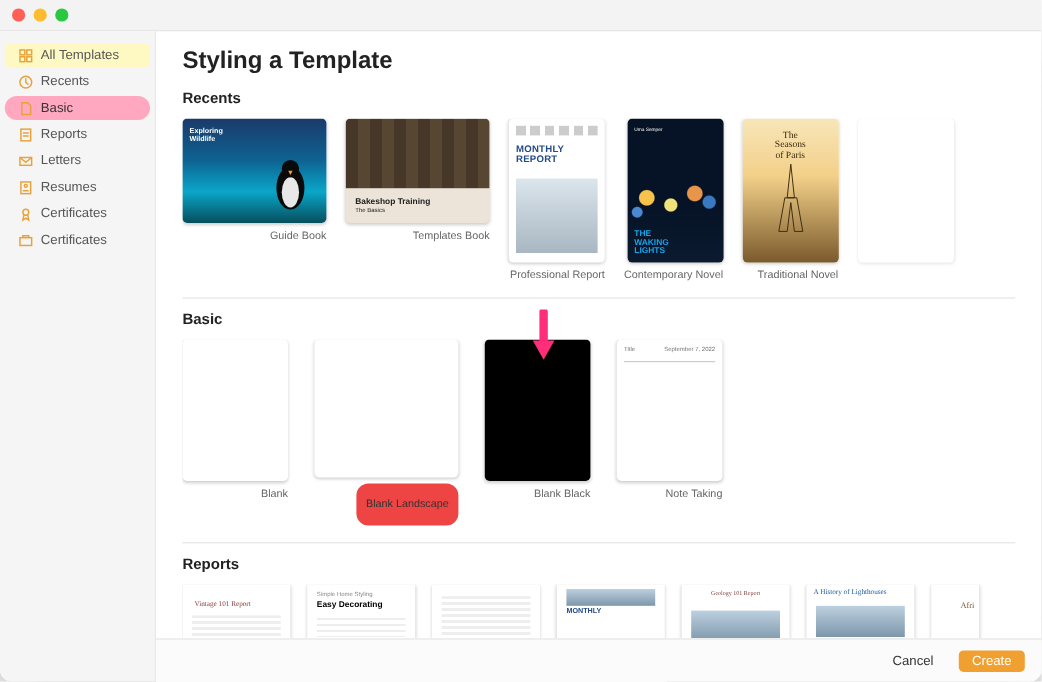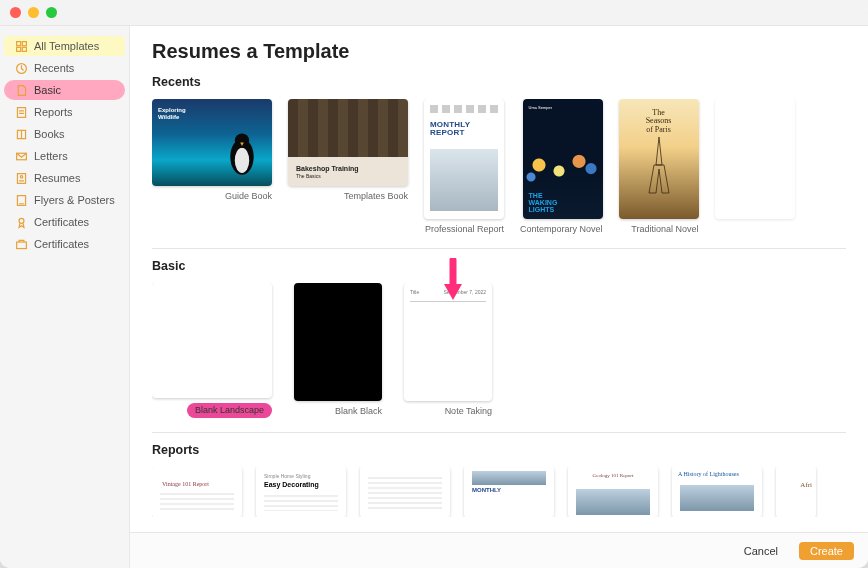--- a/index.html
+++ b/index.html
@@ -27,21 +27,21 @@
   .row { display:flex; gap:16px; align-items:flex-start; overflow:hidden; padding-bottom:6px; }
   .divider { border:none; border-top:1px solid #e5e5e5; margin:8px 0 0 0; }
   .card { display:flex; flex-direction:column; align-items:flex-end; gap:5px; flex-shrink:0; }
   .thumb { border-radius:4px; box-shadow:0 1px 3px rgba(0,0,0,0.2); background:#fff; position:relative; overflow:hidden; }
   .thumb.port { width:80px; height:120px; }
   .thumb.land { width:120px; height:87px; }
   .thumb.land-lg { width:120px; height:115px; }
   .thumb.port-lg { width:88px; height:118px; }
   .thumb.port-sm { width:90px; height:50px; }
   .label { font-size:9px; color:#666; text-align:center; line-height:1.15; max-width:96px; }
-  .label.pill { background:#ec4899; color:#333; padding:2px 8px; border-radius:10px; }
+  .label.pill { background:#ef4444; color:#333; padding:12px 8px; border-radius:10px; }
   .card.selected .thumb { outline:2px solid #f0a030; outline-offset:0px; border-radius:4px; }
   .selected-label { background:#f0a030; color:#fff; padding:2px 8px; border-radius:4px; font-size:9px; text-align:center; line-height:1.15; }
   .footer { position:absolute; bottom:0; left:130px; right:0; height:36px; background:#fbfbfb; border-top:1px solid #e5e5e5; display:flex; align-items:center; justify-content:flex-end; gap:10px; padding-right:14px; }
   .btn { font-size:11px; padding:3px 11px; border-radius:4px; border:none; cursor:pointer; }
   .btn-cancel { background:transparent; color:#333; }
   .btn-create { background:#f0a030; color:#fff; }
   .arrow { position:absolute; color:#ff2d7a; }
   
   .tg-guide { background:linear-gradient(180deg,#1a3a6b 0%,#0d6392 40%,#0aa6c9 70%,#064e5c 100%); }
   .tg-guide .tg-band { position:absolute; top:8px; left:6px; color:#fff; font-size:6px; font-weight:700; line-height:1.1; }
@@ -131,75 +131,58 @@
             <svg viewBox="0 0 16 16">
               <rect x="3" y="2" width="10" height="12"></rect>
               <path d="M5 6h6M5 9h6"></path>
             </svg>
           </span>
         <span>Reports</span>
       </div>
       <div class="sb-item">
         <span class="sb-icon">
             <svg viewBox="0 0 16 16">
-              <path d="M3 3h5v10H3zM8 3h5v10H8z"></path>
-            </svg>
-          </span>
-        <span>Books</span>
-      </div>
-      <div class="sb-item">
-        <span class="sb-icon">
-            <svg viewBox="0 0 16 16">
               <rect x="2" y="4" width="12" height="8"></rect>
               <path d="M2 4l6 5 6-5"></path>
             </svg>
           </span>
         <span>Letters</span>
       </div>
       <div class="sb-item">
         <span class="sb-icon">
             <svg viewBox="0 0 16 16">
               <rect x="3" y="2" width="10" height="12"></rect>
               <circle cx="8" cy="6" r="1.5"></circle>
               <path d="M5 11h6"></path>
             </svg>
           </span>
         <span>Resumes</span>
       </div>
       <div class="sb-item">
         <span class="sb-icon">
             <svg viewBox="0 0 16 16">
-              <rect x="3" y="2" width="10" height="12"></rect>
-              <path d="M5 12h6"></path>
-            </svg>
-          </span>
-        <span>Flyers &amp; Posters</span>
-      </div>
-      <div class="sb-item">
-        <span class="sb-icon">
-            <svg viewBox="0 0 16 16">
               <circle cx="8" cy="6" r="3"></circle>
               <path d="M6 9l-1 5 3-2 3 2-1-5"></path>
             </svg>
           </span>
         <span>Certificates</span>
       </div>
       <div class="sb-item">
         <span class="sb-icon">
             <svg viewBox="0 0 16 16">
               <rect x="2" y="5" width="12" height="8"></rect>
               <path d="M5 5V3h6v2"></path>
             </svg>
           </span>
         <span>Certificates</span>
       </div>
     </div>
 
     <div class="main">
-      <h1>Resumes a Template</h1>
+      <h1>Styling a Template</h1>
 
       <h2>Recents</h2>
       <div class="row">
 
         <div class="card">
           <div class="thumb land tg-guide">
             <div class="tg-band"><span>Exploring</span><br><span>Wildlife</span></div>
             <svg class="tg-penguin" viewBox="0 0 40 60">
                 <ellipse cx="20" cy="32" rx="13" ry="20" fill="#0a0a0a"></ellipse>
                 <ellipse cx="20" cy="36" rx="8" ry="14" fill="#e8e8e8"></ellipse>
@@ -249,20 +232,24 @@
 
         <div class="card" style="opacity:0.5">
           <div class="thumb port" style="background:#fff"></div>
         </div>
       </div>
       <hr class="divider">
 
       <h2>Basic</h2>
       <div class="row" style="gap:22px;">
         <div class="card">
+          <div class="thumb port-lg tg-blank"></div>
+          <span class="label">Blank</span>
+        </div>
+        <div class="card">
           <div class="thumb land-lg tg-blank"></div>
           <span class="label pill">Blank Landscape</span>
         </div>
         <div class="card">
           <div class="thumb port-lg tg-black"></div>
           <span class="label">Blank Black</span>
         </div>
         <div class="card">
           <div class="thumb port-lg tg-note">
             <div class="hdr">

